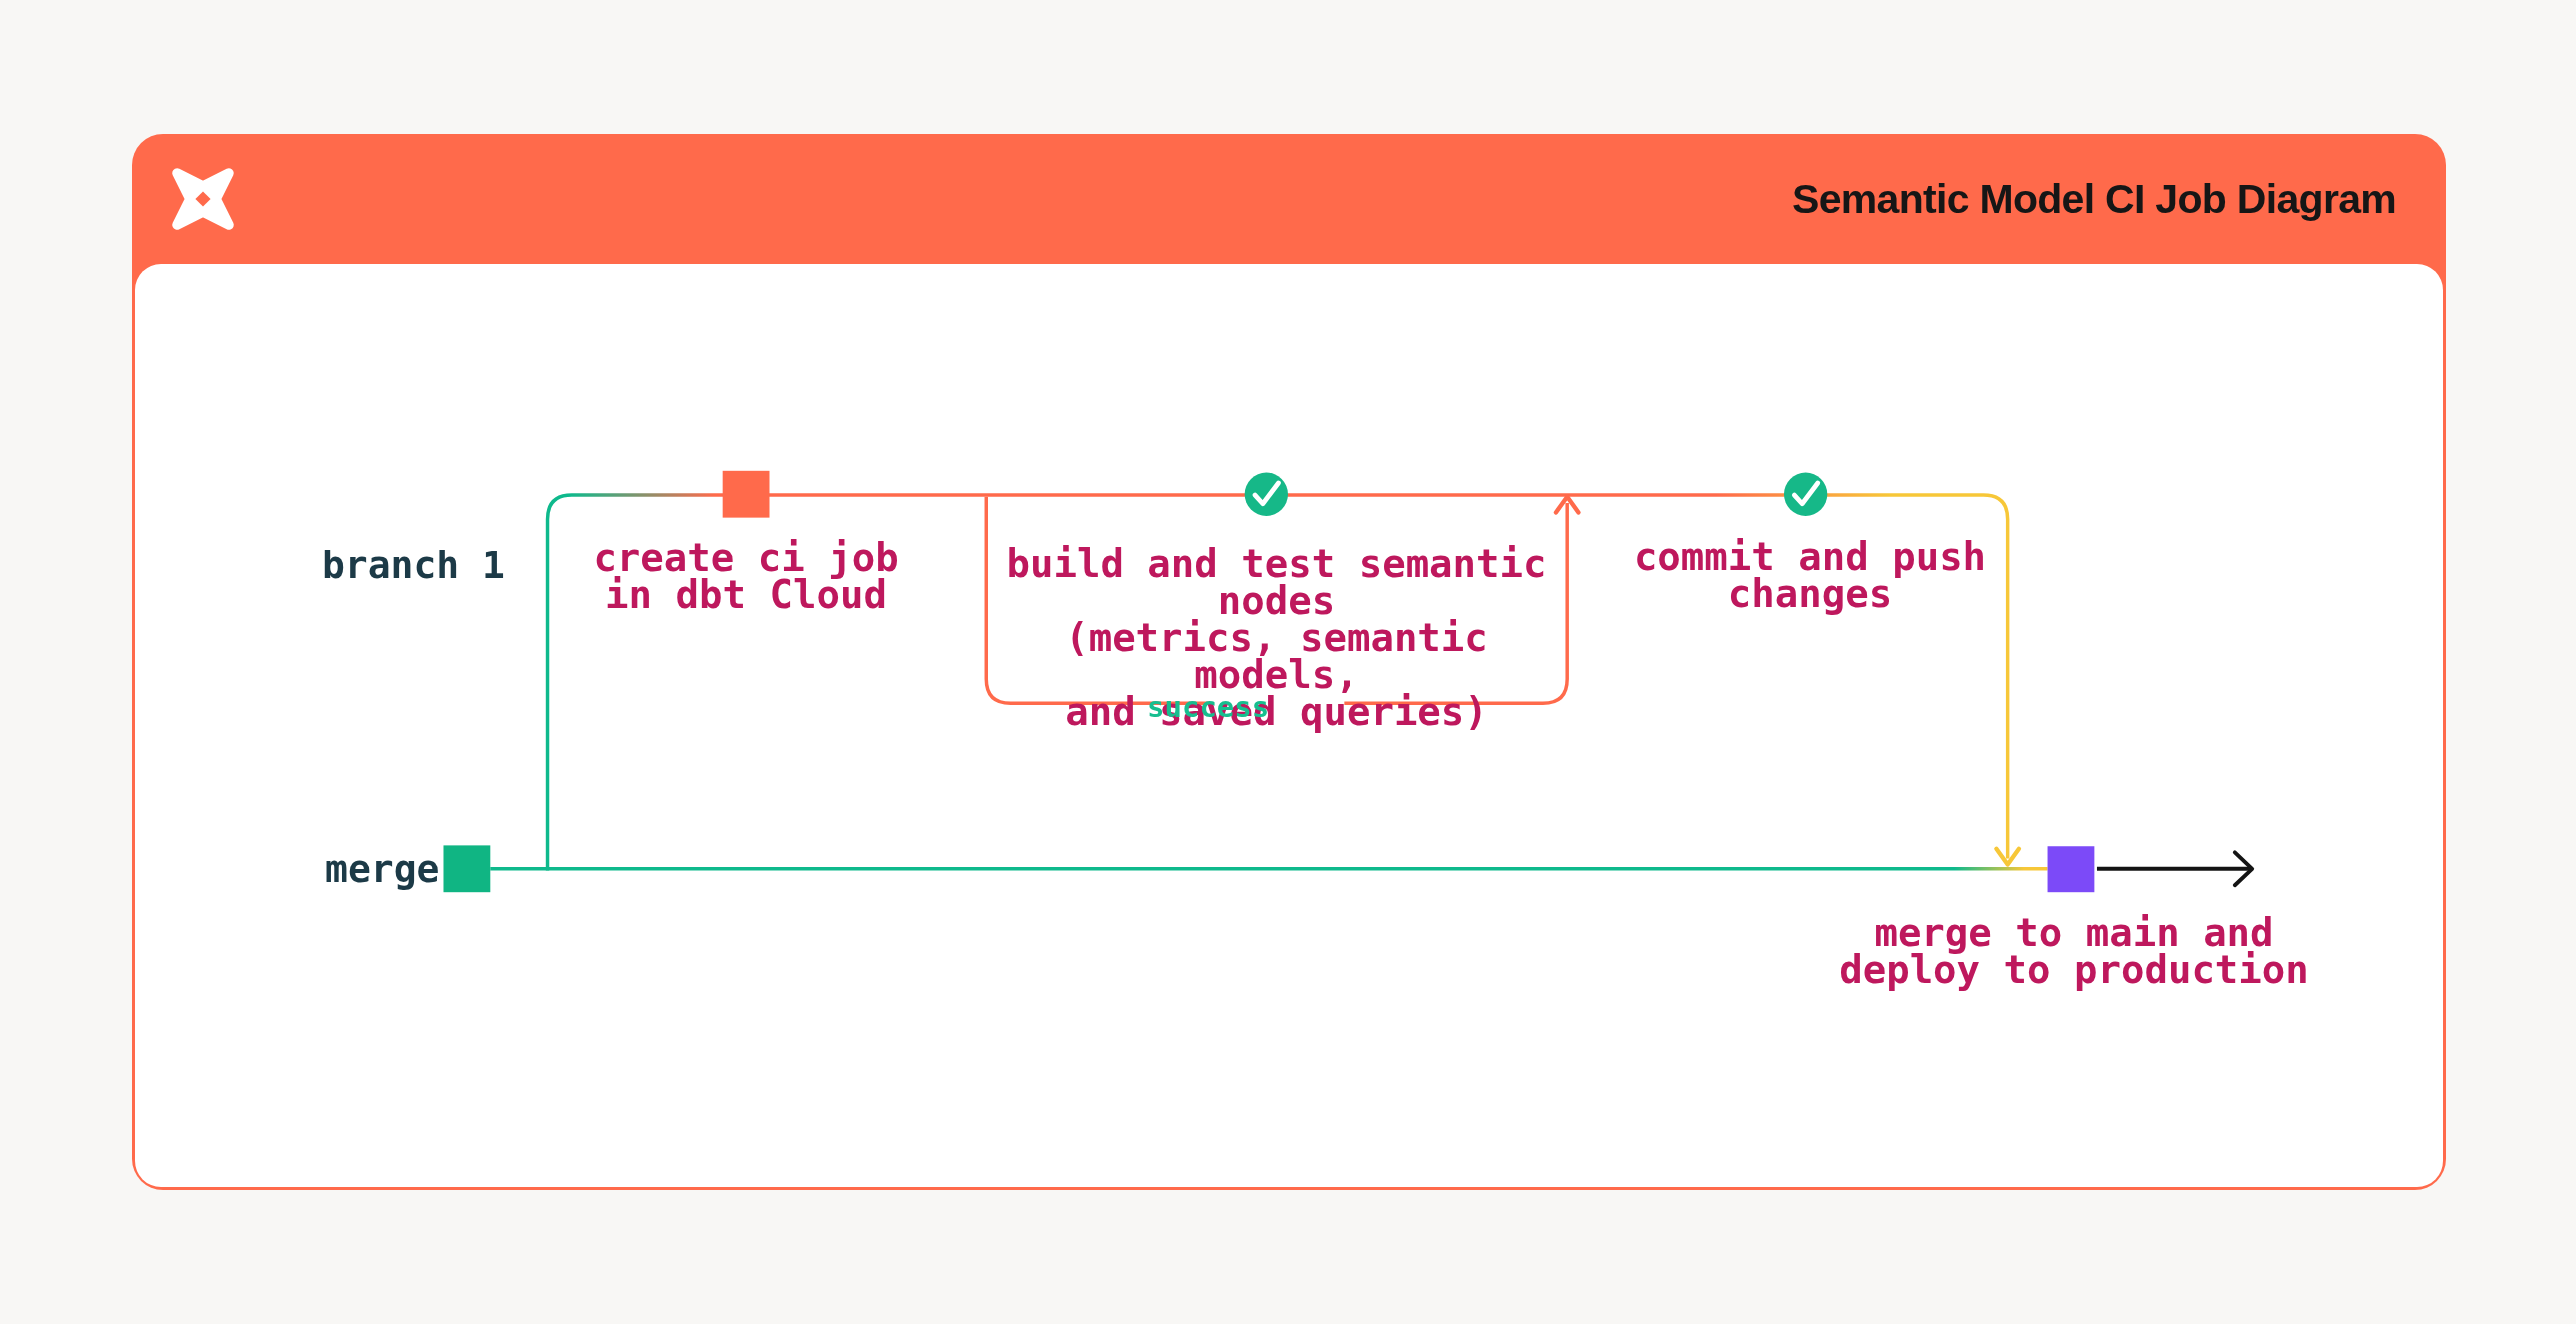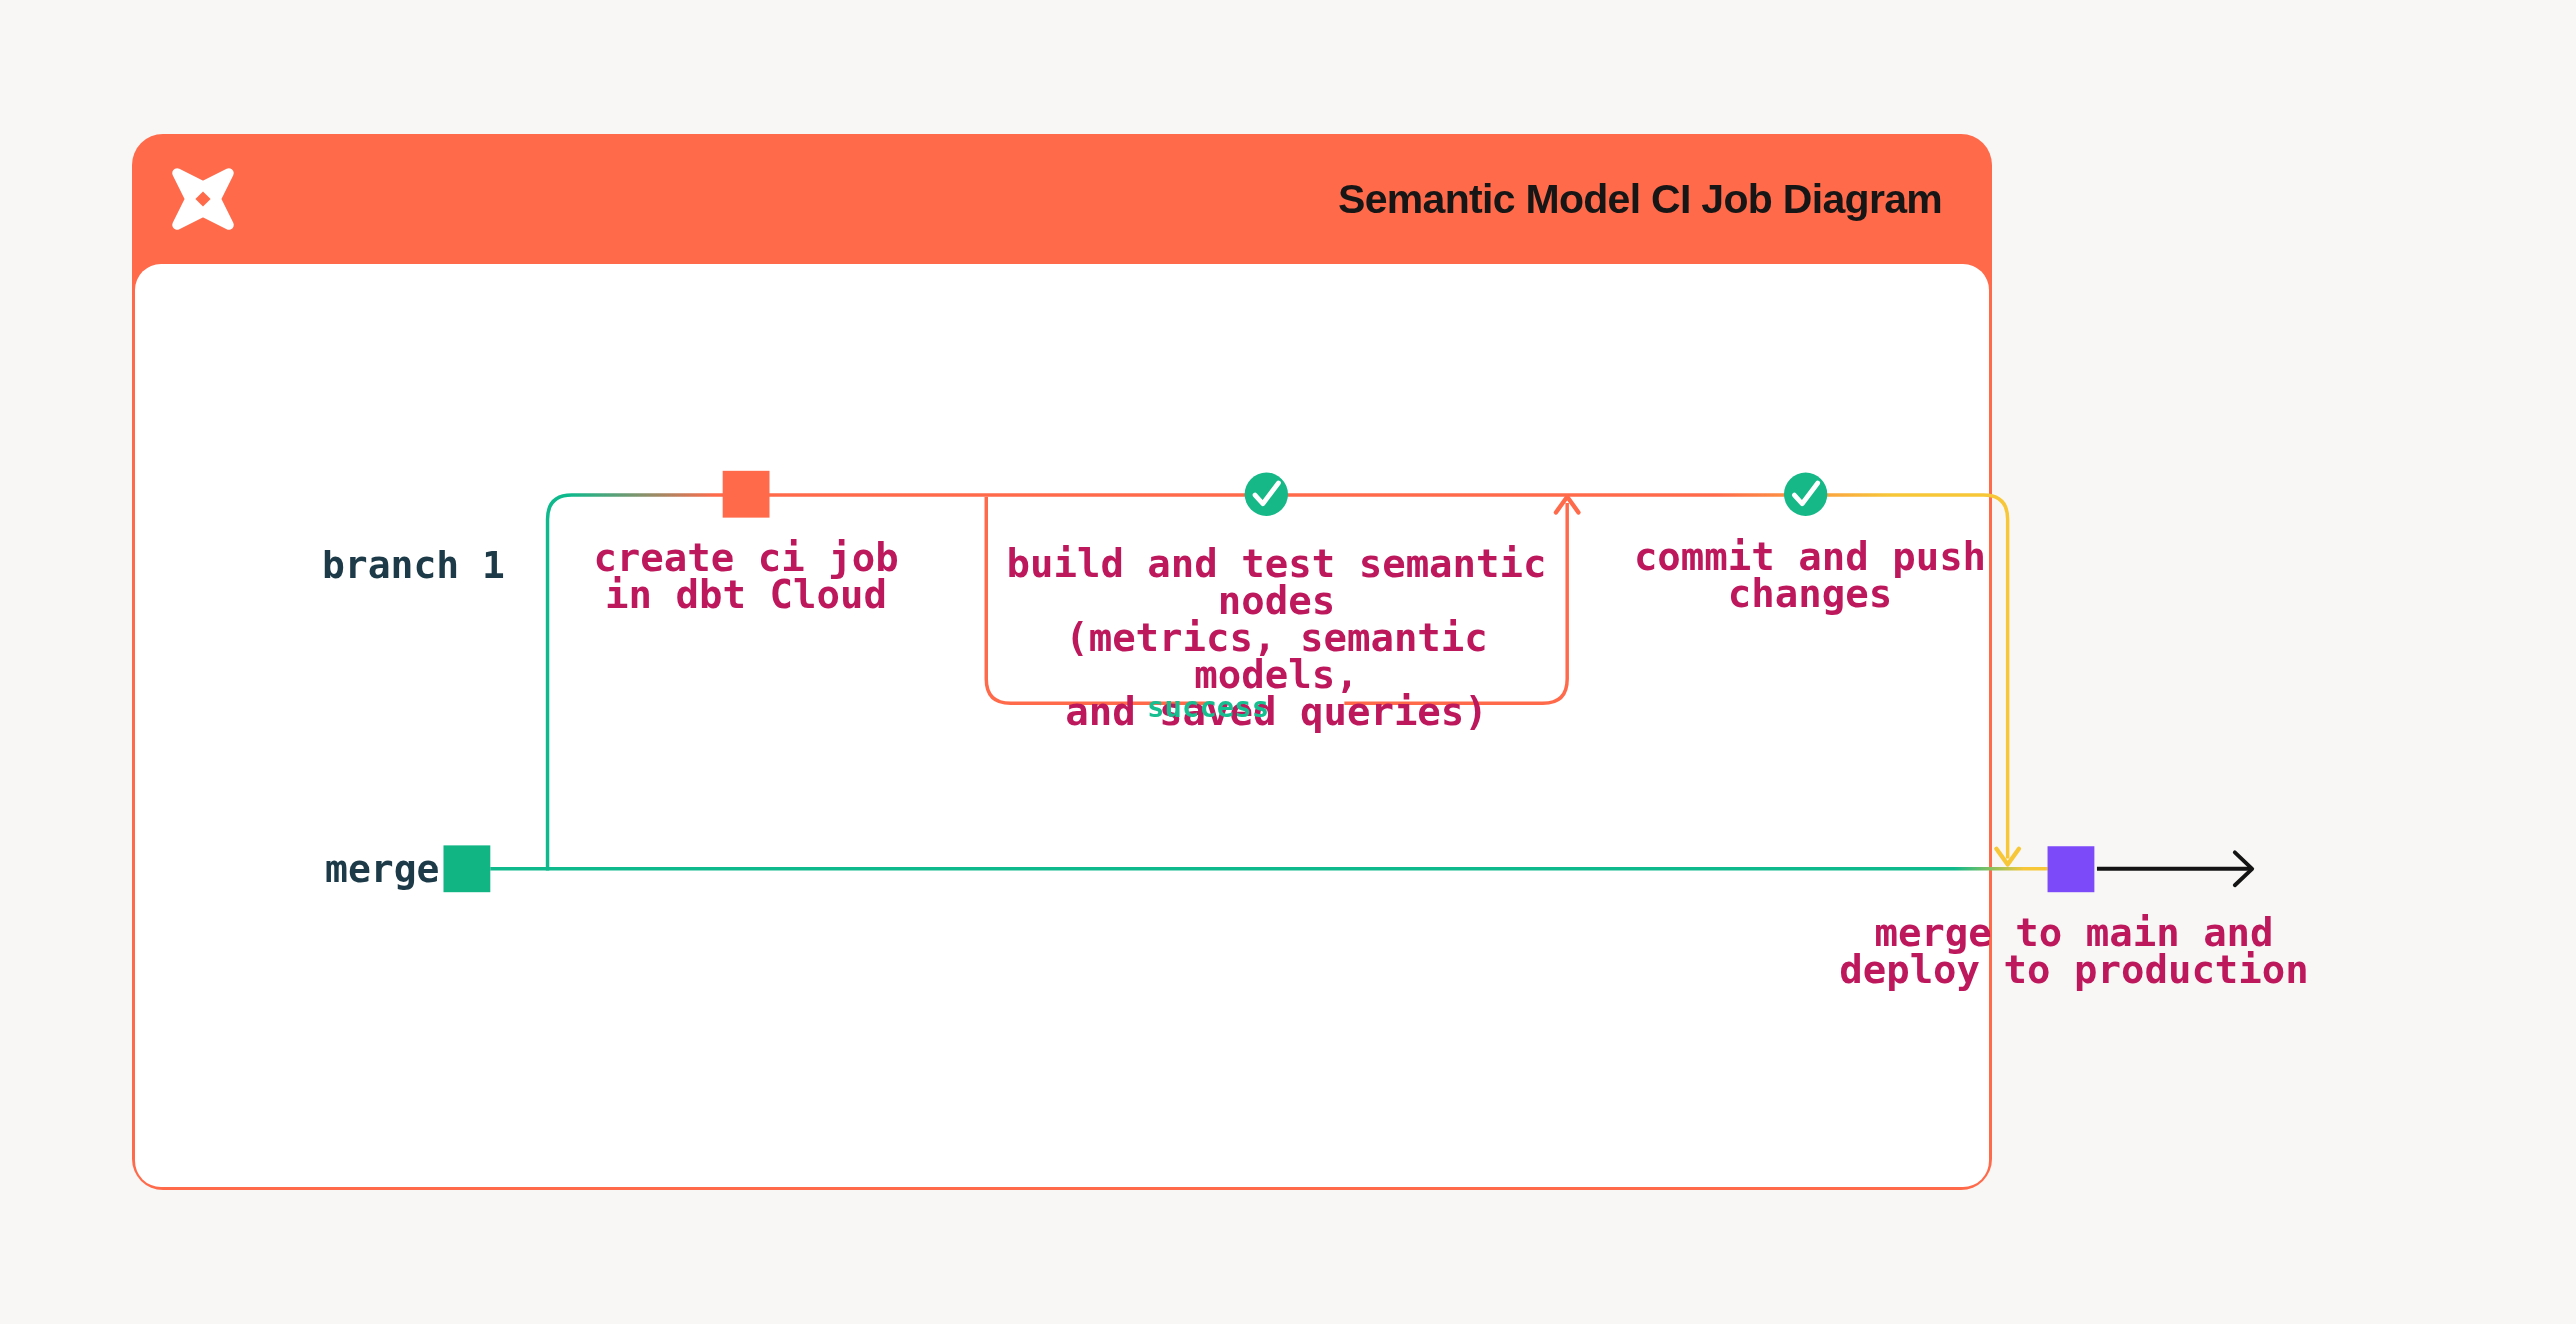--- a/index.html
+++ b/index.html
@@ -1,18 +1,18 @@
 <!DOCTYPE html>
 <html style="font-size:14px"><head>
 <meta charset="utf-8">
 <style>
   html,body{margin:0;padding:0;background:#F8F7F5;}
   .stage{position:relative;width:2576px;height:1324px;background:#F8F7F5;overflow:hidden;
          font-family:"DejaVu Sans Mono", monospace;}
-  .card{position:absolute;left:132px;top:134px;width:1860px;height:1056px;
+  .card{position:absolute;left:132px;top:134px;width:2314px;height:1056px;
         background:#FF6A4B;border-radius:31px;}
   .card-header{position:absolute;left:0;top:0;right:0;height:130px;
         display:flex;align-items:center;justify-content:space-between;
         padding:0 50px 0 31px;box-sizing:border-box;}
   .card-title{font-family:"Liberation Sans", sans-serif;font-weight:700;
         font-size:41px;letter-spacing:-0.7px;color:#161616;white-space:nowrap;}
   .card-body{position:absolute;left:2.6px;right:2.6px;top:130px;bottom:2.6px;
         background:#FFFFFF;border-radius:26px;}
   .diagram{position:absolute;left:0;top:0;width:2576px;height:1324px;}
   svg.layer{position:absolute;left:0;top:0;}

